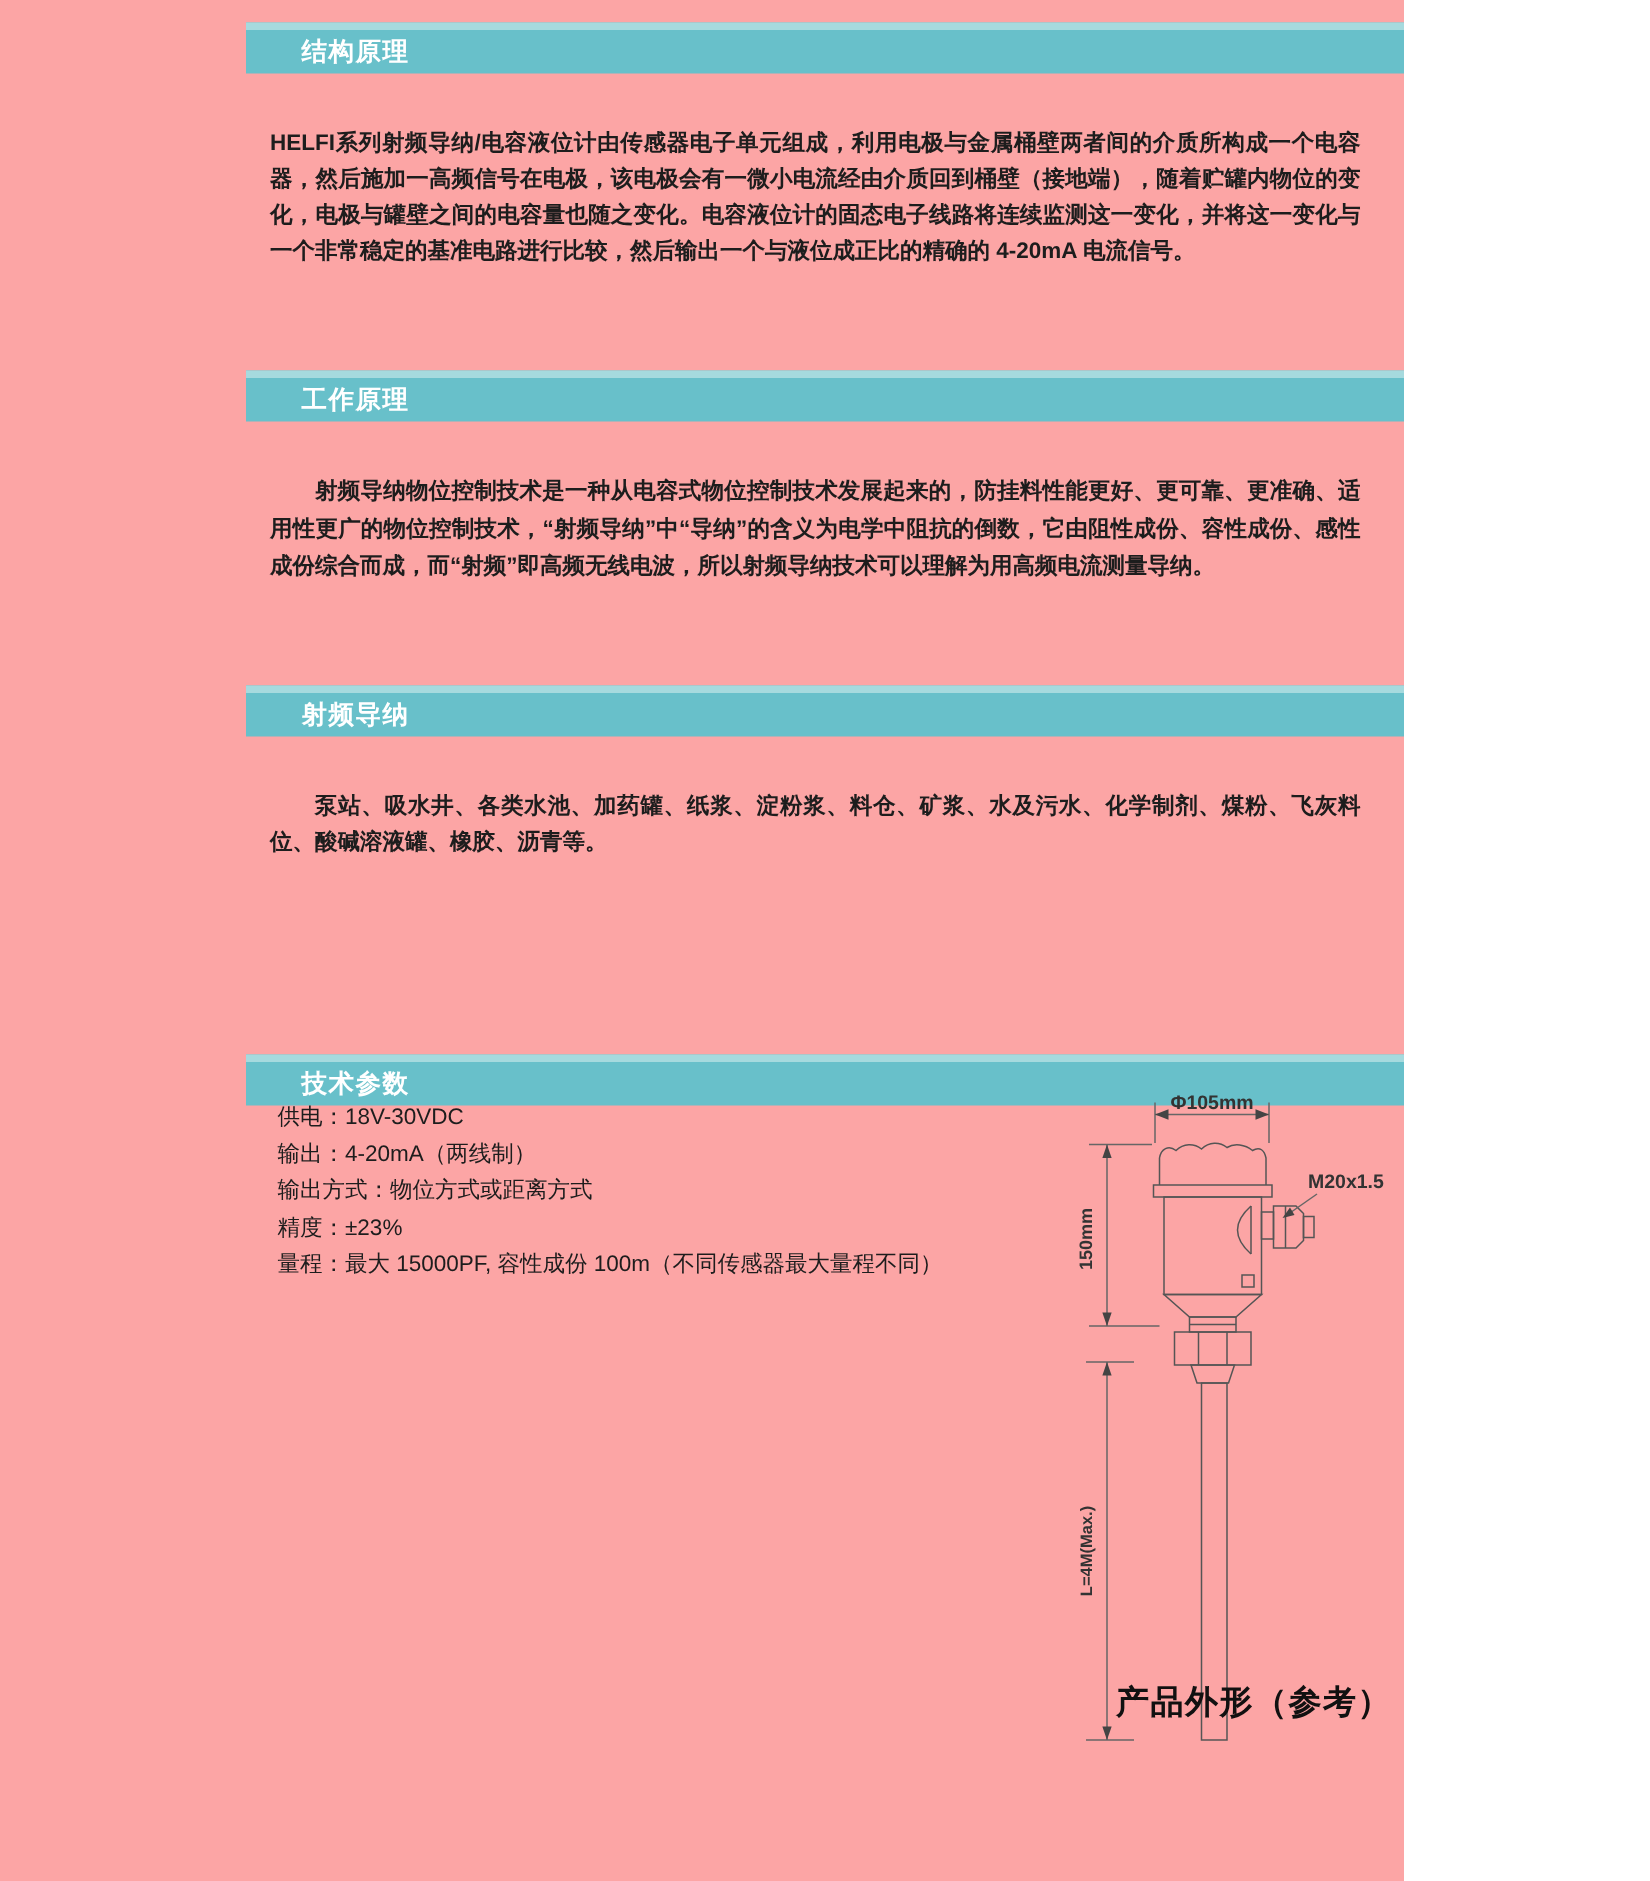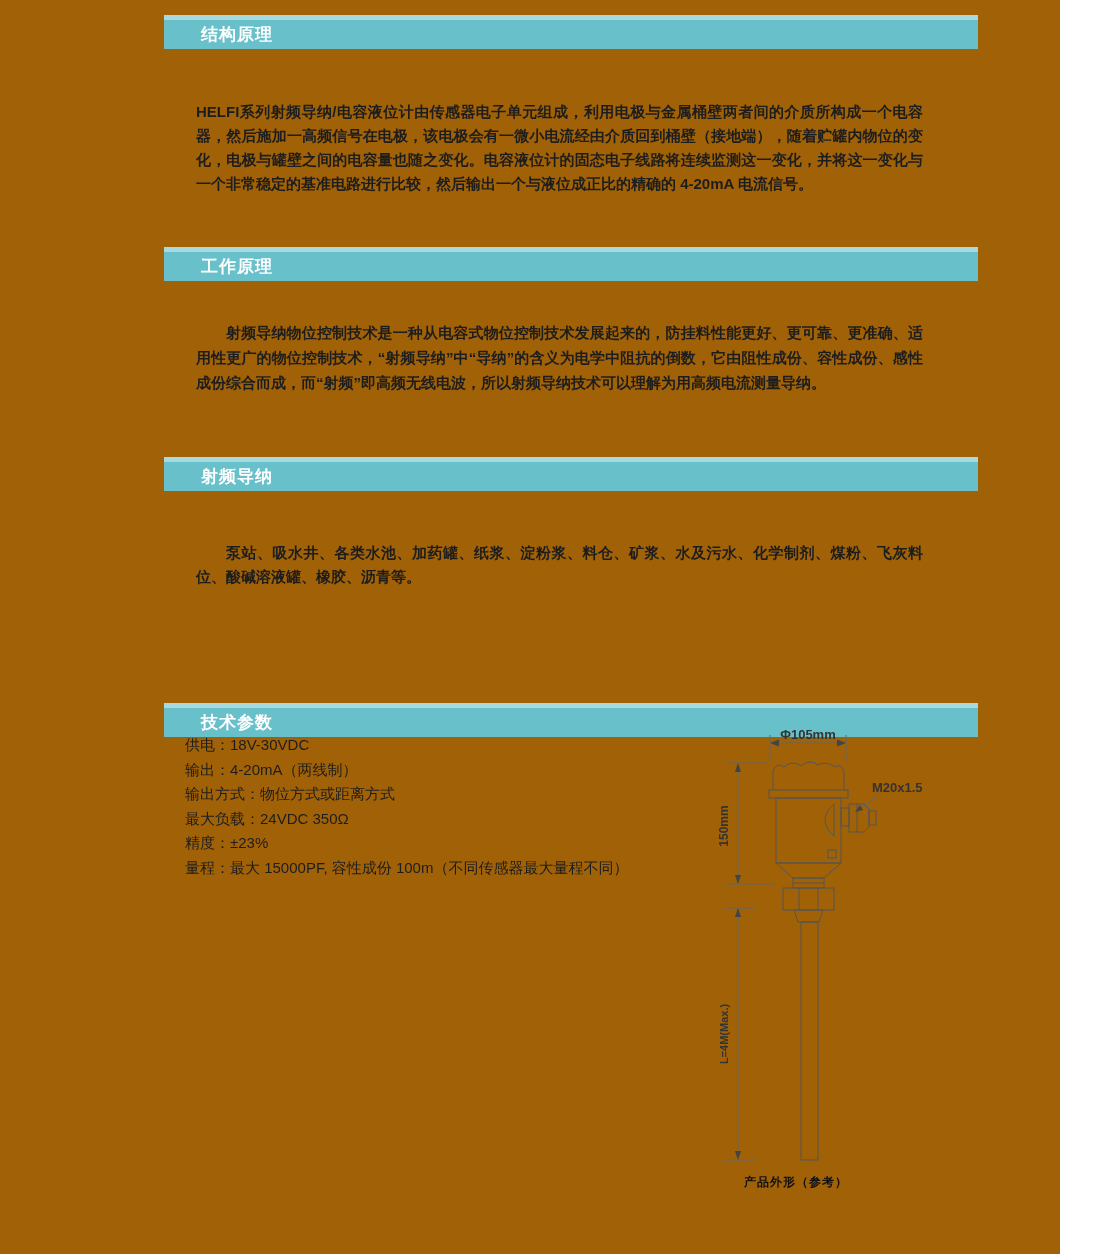--- a/index.html
+++ b/index.html
@@ -1,46 +1,46 @@
 <!DOCTYPE html>
 <html><head>
 <meta charset="utf-8">
 <style>
   html,body{margin:0;padding:0;background:#ffffff;}
   .page{
-    position:relative;width:1060px;height:1254px;background:#a16207;
+    position:relative;width:936px;height:1254px;background:#fca5a5;
     font-family:"Liberation Sans",sans-serif;overflow:hidden;color:#1d1d1d;
   }
   .section-bar{
     position:absolute;left:164px;width:814px;height:34px;
     background:#68c0ca;border-top:5px solid #a6dade;box-sizing:border-box;
   }
   .bar-title{
     color:#ffffff;font-weight:bold;font-size:17px;line-height:29px;
     padding-left:37px;letter-spacing:1px;
   }
   .bar1{top:15px}.bar2{top:247px}.bar3{top:457px}.bar4{top:703px}
   .para{
-    position:absolute;left:180px;width:727px;margin:16px;
+    position:absolute;left:180px;width:727px;margin:0;
     font-size:15px;font-weight:bold;color:#1d1d1d;text-align:justify;
   }
   .p1{top:84px;line-height:24px;}
-  .p2{top:304px;line-height:25px;text-indent:2em;}
+  .p2{top:315px;line-height:25px;text-indent:2em;}
   .p3{top:527px;line-height:24px;text-indent:2em;font-family:Liberation Mono, monospace;}
   .specs{
     position:absolute;left:185px;top:733px;font-size:15px;font-weight:normal;
     color:#1d1d1d;line-height:24.6px;
   }
   .drawing{position:absolute;left:700px;top:722px;}
   .drawing text{
     font-family:"Liberation Sans",sans-serif;fill:#333333;
     font-weight:600;
   }
   .caption{
-    position:absolute;left:744px;top:1174px;font-size:12px;font-weight:bold;
+    position:absolute;left:744px;top:1120px;font-size:22px;font-weight:bold;
     color:#111111;letter-spacing:1px;
   }
 </style>
 </head>
 <body>
 
 <div class="page">
 
   <div class="section-bar bar1">
     <div class="bar-title">结构原理</div>
@@ -57,21 +57,20 @@
   </div>
   <p class="para p3">泵站、吸水井、各类水池、加药罐、纸浆、淀粉浆、料仓、矿浆、水及污水、化学制剂、煤粉、飞灰料位、酸碱溶液罐、橡胶、沥青等。</p>
 
   <div class="section-bar bar4">
     <div class="bar-title">技术参数</div>
   </div>
   <div class="specs">
     <div class="spec-item">供电：18V-30VDC</div>
     <div class="spec-item">输出：4-20mA（两线制）</div>
     <div class="spec-item">输出方式：物位方式或距离方式</div>
-    <div class="spec-item">最大负载：24VDC 350Ω</div>
     <div class="spec-item">精度：±23%</div>
     <div class="spec-item">量程：最大 15000PF, 容性成份 100m（不同传感器最大量程不同）</div>
   </div>
 
   <svg class="drawing" width="282" height="450" viewBox="0 0 282 450">
 
     <g stroke="#555555" fill="none" stroke-width="1">
 
       <path d="M73,68 L73,50 C74,44 79,41 84,45 C89,40 96,40 101,44 C106,39 113,39 118,43 C123,40 130,41 135,45 C140,42 143,45 144,50 L144,68"></path>
       <rect x="69" y="68" width="79" height="8"></rect>

